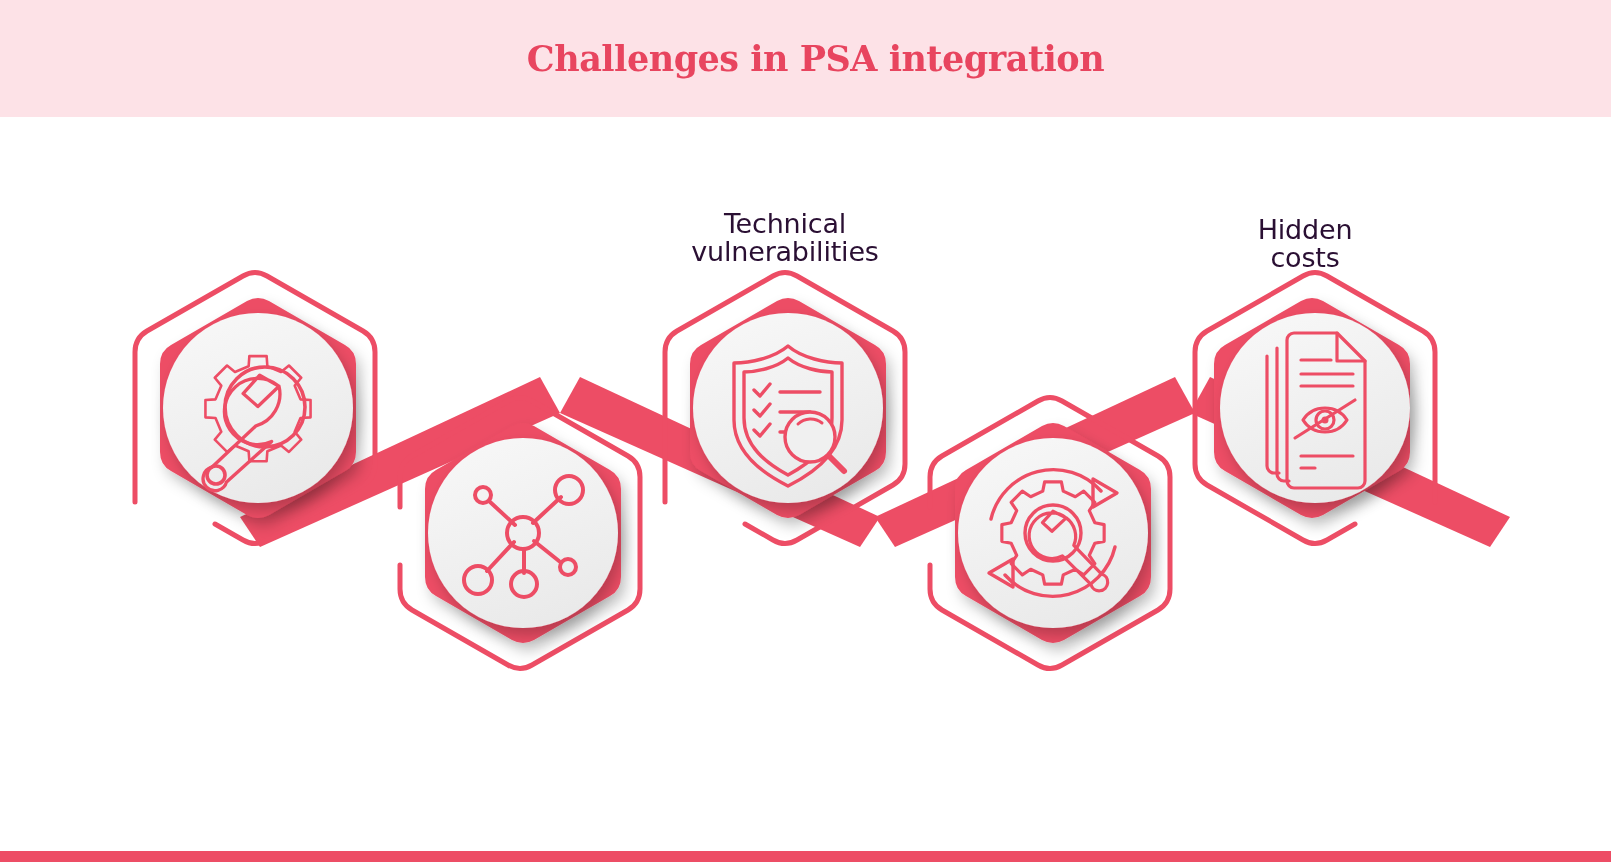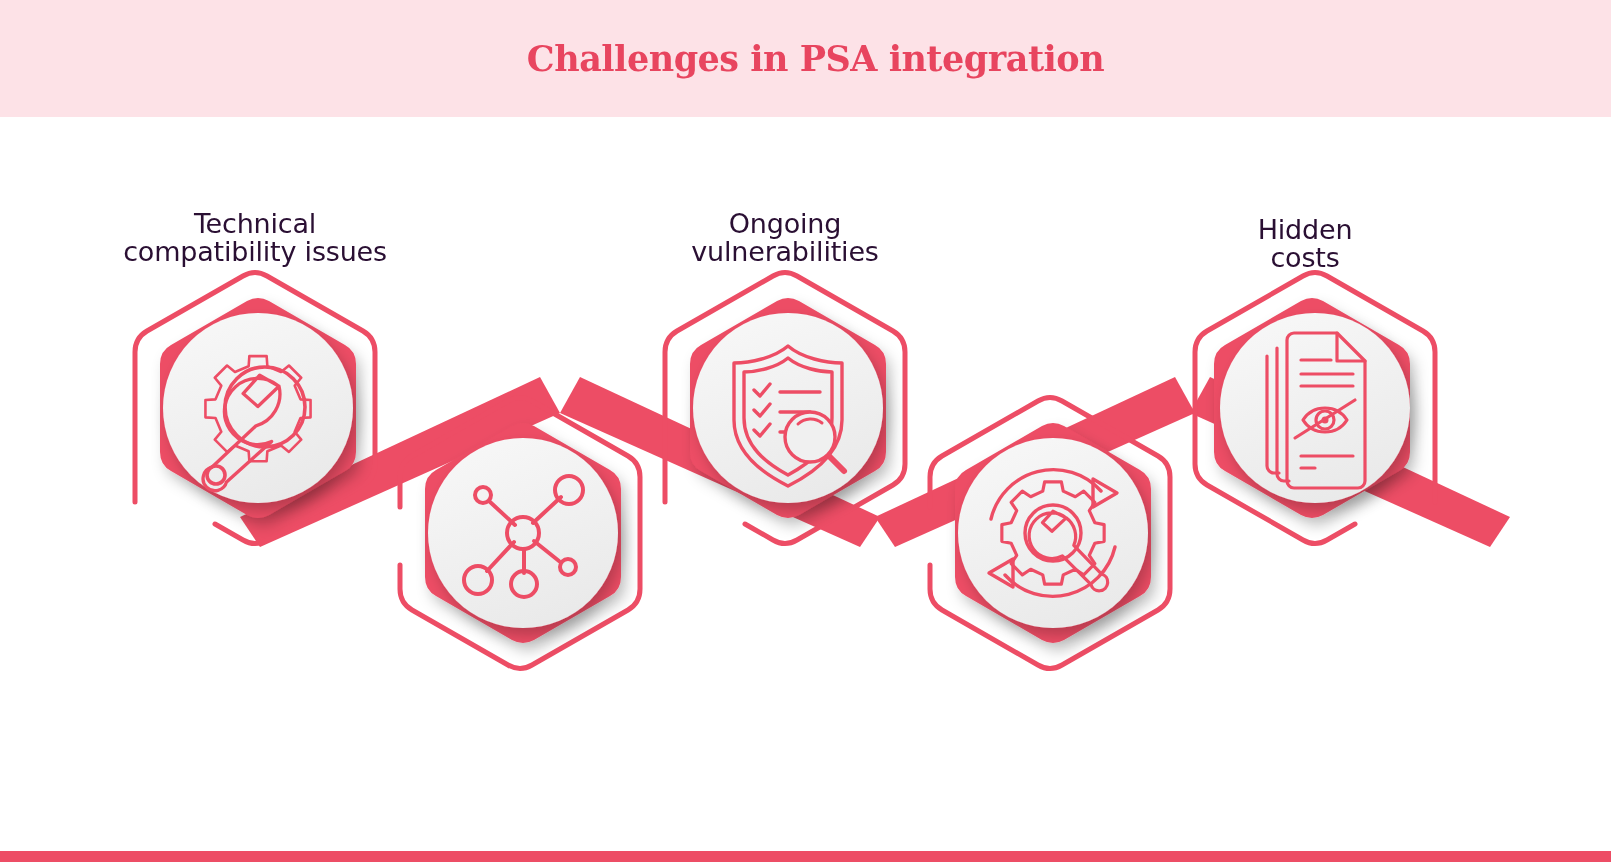--- a/index.html
+++ b/index.html
@@ -130,22 +130,20 @@
 
     <svg class="connector" style="left:875px; top:260px; width:320px; height:200px;">
       <path d="M 300 0 L 320 36 L 20 170 L 0 140 Z" fill="#ed4d65"></path>
     </svg>
 
     <svg class="connector" style="left:1190px; top:260px; width:320px; height:200px;">
       <path d="M 20 0 L 0 36 L 300 170 L 320 140 Z" fill="#ed4d65"></path>
     </svg>
 
     <div class="node" style="left:95px; top:135px;">
-      <div class="node-label above">Technical
-compatibility issues</div>
       <div class="hexwrap">
         <svg class="hex" viewBox="0 0 320 380">
           <defs>
             <linearGradient id="circGrad1" x1="0.3" y1="0" x2="0.7" y2="1">
               <stop offset="0%" stop-color="#f7f7f7"></stop>
               <stop offset="100%" stop-color="#e9e9e9"></stop>
             </linearGradient>
             <filter id="sh1" x="-40%" y="-40%" width="180%" height="180%">
               <feDropShadow dx="5" dy="8" stdDeviation="7" flood-color="#000" flood-opacity="0.22"></feDropShadow>
             </filter>
@@ -194,21 +192,21 @@
             <circle cx="46" cy="-43" r="14"></circle>
             <circle cx="-45" cy="47" r="14"></circle>
             <circle cx="45" cy="34" r="8"></circle>
             <circle cx="1" cy="51" r="13"></circle>
           </g>
         </svg>
       </div>
     </div>
 
     <div class="node" style="left:625px; top:135px;">
-      <div class="node-label above">Ongoing
+      <div class="node-label above">Technical
 vulnerabilities</div>
       <div class="hexwrap">
         <svg class="hex" viewBox="0 0 320 380">
           <defs>
             <linearGradient id="circGrad3" x1="0.3" y1="0" x2="0.7" y2="1">
               <stop offset="0%" stop-color="#f7f7f7"></stop>
               <stop offset="100%" stop-color="#e9e9e9"></stop>
             </linearGradient>
             <filter id="sh3" x="-40%" y="-40%" width="180%" height="180%">
               <feDropShadow dx="5" dy="8" stdDeviation="7" flood-color="#000" flood-opacity="0.22"></feDropShadow>

